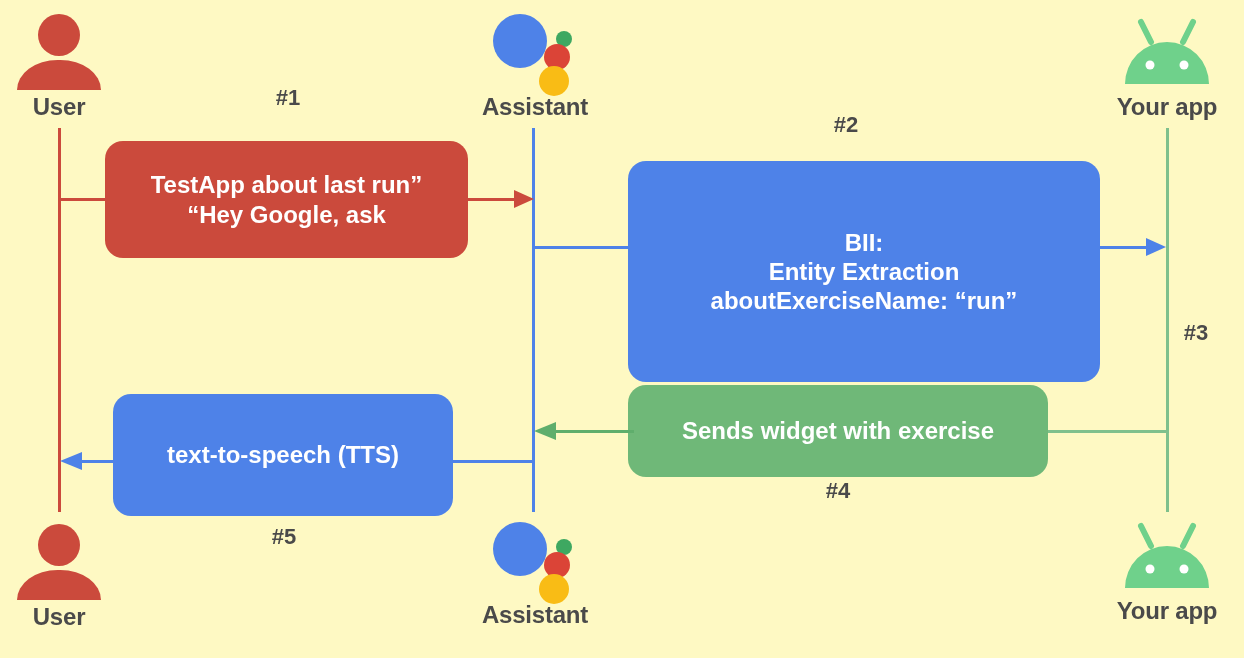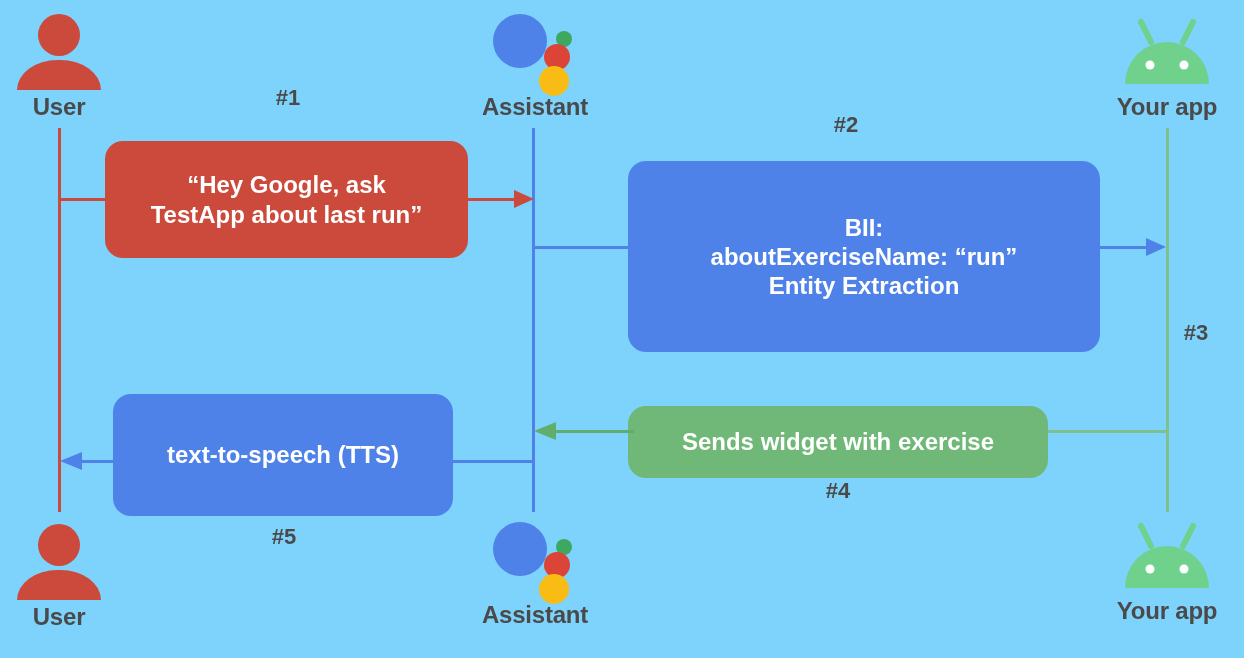--- a/index.html
+++ b/index.html
@@ -7,21 +7,21 @@
     padding: 0;
     background: #ffffff;
   }
   body {
     font-family: "Liberation Sans", sans-serif;
   }
   #canvas {
     position: relative;
     width: 1244px;
     height: 658px;
-    background: #7dd3fc;
+    background: #fef9c3;
     overflow: hidden;
   }
 
   
   .actor {
     position: absolute;
     width: 150px;
     text-align: center;
   }
   .actor-label {
@@ -205,50 +205,50 @@
     </div>
     <div class="actor-label">Your app</div>
   </div>
 
   <div class="step-label" style="left:258px; top:85px; width:60px;">#1</div>
 
   <div class="hline" style="left:58px; top:198px; width:55px; background:#CB4A3C;"></div>
 
   <div class="msgbox" style="left:105px; top:141px; width:363px; height:117px; background:#CB4A3C; font-size:24px;">
     <span>
+      <span class="line">TestApp about last run”</span>
       <span class="line">“Hey Google, ask</span>
-      <span class="line">TestApp about last run”</span>
     </span>
   </div>
 
   <div class="hline" style="left:466px; top:198px; width:52px; background:#CB4A3C;"></div>
   <div class="arrowhead arrow-right" style="left:514px; top:190px; border-left:20px solid #CB4A3C;"></div>
 
   <div class="step-label" style="left:816px; top:112px; width:60px;">#2</div>
 
   <div class="hline" style="left:532px; top:246px; width:100px; background:#4E82E8;"></div>
 
-  <div class="msgbox" style="left:628px; top:161px; width:472px; height:191px; background:#4E82E8; font-size:24px;">
+  <div class="msgbox" style="left:628px; top:161px; width:472px; height:221px; background:#4E82E8; font-size:24px;">
     <span>
       <span class="line">BII:</span>
+      <span class="line">Entity Extraction</span>
       <span class="line">aboutExerciseName: “run”</span>
-      <span class="line">Entity Extraction</span>
     </span>
   </div>
 
   <div class="hline" style="left:1098px; top:246px; width:50px; background:#4E82E8;"></div>
   <div class="arrowhead arrow-right" style="left:1146px; top:238px; border-left:20px solid #4E82E8;"></div>
 
   <div class="step-label" style="left:1166px; top:320px; width:60px;">#3</div>
 
   <div class="step-label" style="left:808px; top:478px; width:60px;">#4</div>
 
   <div class="hline" style="left:1046px; top:430px; width:122px; background:#7FC08C;"></div>
 
-  <div class="msgbox" style="left:628px; top:406px; width:420px; height:72px; background:#6FB878; font-size:24px;">
+  <div class="msgbox" style="left:628px; top:385px; width:420px; height:92px; background:#6FB878; font-size:24px;">
     <span>
       <span class="line">Sends widget with exercise</span>
     </span>
   </div>
 
   <div class="hline" style="left:556px; top:430px; width:78px; background:#5FAE6C;"></div>
   <div class="arrowhead arrow-left" style="left:534px; top:422px; border-right:22px solid #5FAE6C;"></div>
 
   <div class="step-label" style="left:254px; top:524px; width:60px;">#5</div>
 

